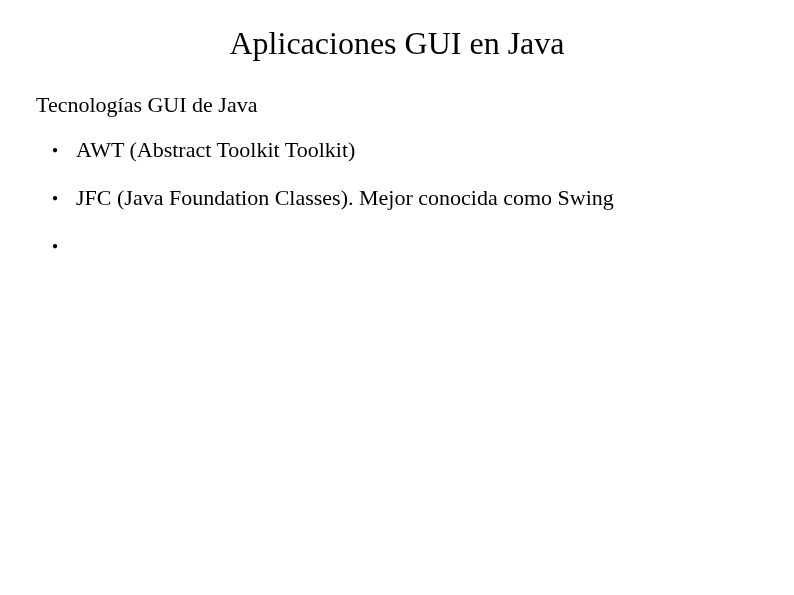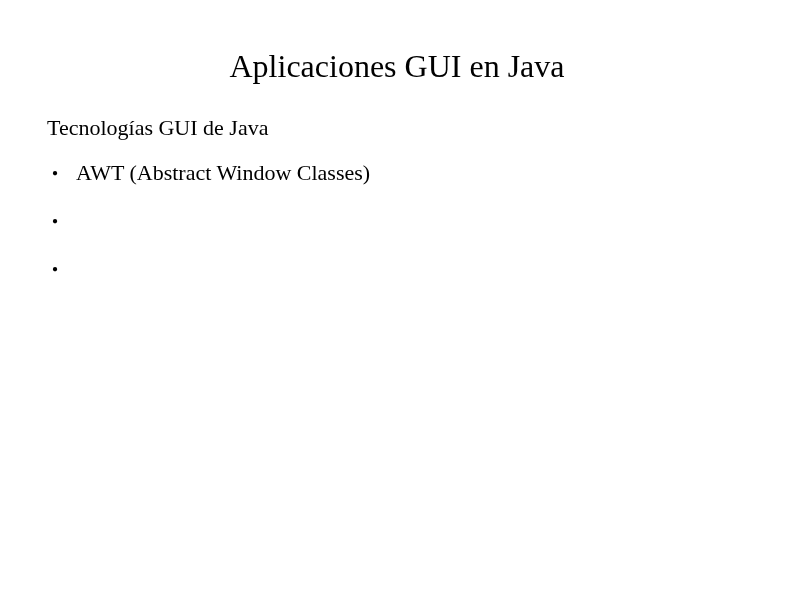--- a/index.html
+++ b/index.html
@@ -17,29 +17,28 @@
     }
     .slide {
       width: 100%;
       height: 100%;
       position: relative;
     }
     .title {
       text-align: center;
       font-size: 32px;
       font-weight: normal;
-      padding-top: 48px;
+      padding-top: 25px;
       padding-bottom: 30px;
     }
     .subtitle {
       font-size: 22px;
       font-weight: normal;
       padding-left: 36px;
       padding-bottom: 18px;
-      margin-left: 11px;
     }
     .bullet-list {
       list-style: none;
       padding-left: 52px;
     }
     .bullet-item {
       display: flex;
       align-items: flex-start;
       padding-bottom: 20px;
     }
@@ -56,22 +55,23 @@
   </style>
 </head>
 <body>
 
 <div class="slide">
   <h1 class="title">Aplicaciones GUI en Java</h1>
   <div class="subtitle">Tecnologías GUI de Java</div>
   <ul class="bullet-list">
     <li class="bullet-item">
       <span class="bullet-dot">●</span>
-      <span class="bullet-text">AWT (Abstract Window Classes)</span>
+      <span class="bullet-text">AWT (Abstract Toolkit Toolkit)</span>
     </li>
     <li class="bullet-item">
       <span class="bullet-dot">●</span>
+      <span class="bullet-text">JFC (Java Foundation Classes). Mejor conocida como Swing</span>
     </li>
     <li class="bullet-item">
       <span class="bullet-dot">●</span>
     </li>
   </ul>
 </div>
 
 </body></html>

